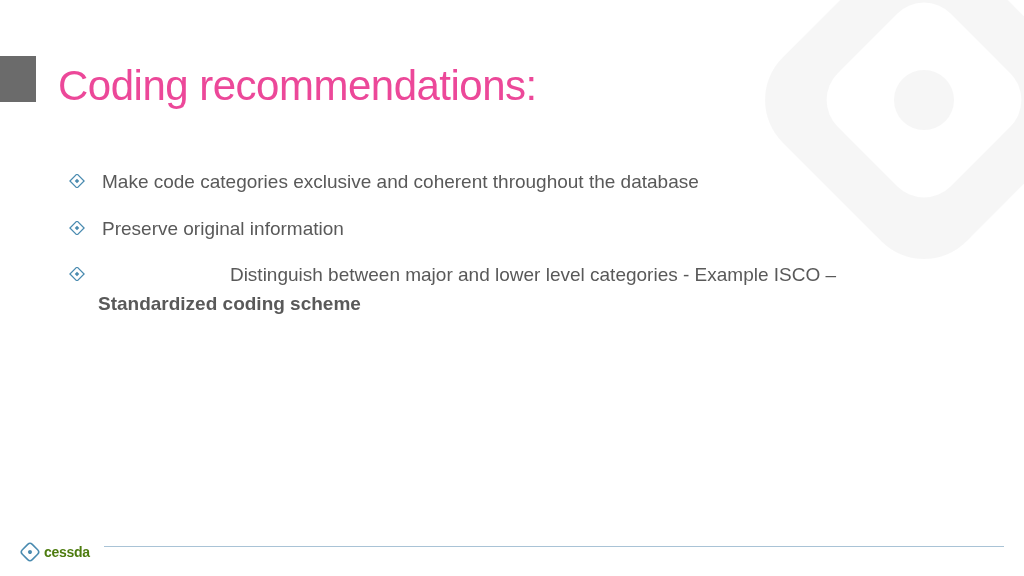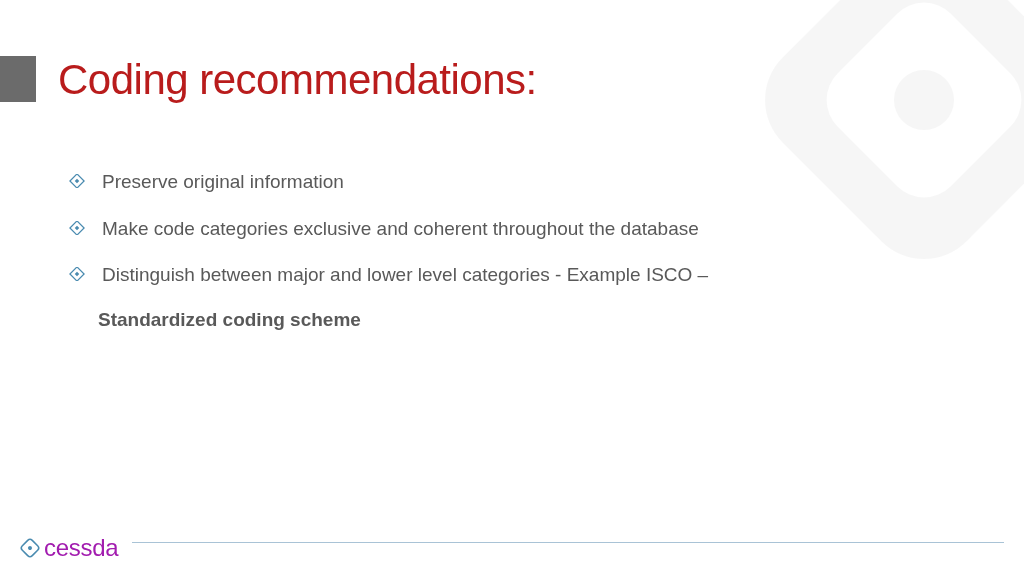--- a/index.html
+++ b/index.html
@@ -28,24 +28,24 @@
       position: absolute;
       left: 0;
       top: 56px;
       width: 36px;
       height: 46px;
       background: #6b6b6b;
     }
     .slide-title {
       position: absolute;
       left: 58px;
-      top: 56px;
+      top: 62px;
       font-size: 42px;
       font-weight: 400;
-      color: #b91c1c;
+      color: #ec4899;
       letter-spacing: -0.5px;
     }
     .bullet-list {
       position: absolute;
       left: 68px;
       top: 168px;
       right: 60px;
       list-style: none;
     }
     .bullet-item {
@@ -55,24 +55,25 @@
       font-size: 19px;
       color: #595959;
       line-height: 1.5;
     }
     .bullet-item.multiline {
       display: block;
     }
     .bullet-item.multiline .bullet-row {
       display: flex;
       align-items: flex-start;
+      text-align: center;
     }
     .bullet-item.multiline .continuation {
       margin-left: 30px;
-      margin-top: 16px;
+      margin-top: 0;
       font-weight: 700;
     }
     .bullet-icon {
       flex: 0 0 18px;
       width: 14px;
       height: 14px;
       margin-top: 6px;
       margin-right: 16px;
     }
     .bullet-text {
@@ -89,23 +90,23 @@
     .footer-logo {
       display: flex;
       align-items: center;
       gap: 4px;
     }
     .footer-logo-icon {
       width: 20px;
       height: 20px;
     }
     .footer-logo-text {
-      font-size: 24px;
-      color: #a21caf;
-      font-weight: 400;
+      font-size: 14px;
+      color: #4d7c0f;
+      font-weight: 700;
       letter-spacing: -0.3px;
     }
     .footer-line {
       flex: 1;
       height: 1px;
       background: #a9c3d6;
       margin-left: 14px;
       margin-bottom: 12px;
     }
   </style>
@@ -124,30 +125,30 @@
 <h1 class="slide-title">Coding recommendations:</h1>
 
 <ul class="bullet-list">
   <li class="bullet-item">
     <svg class="bullet-icon" viewBox="0 0 14 14">
       <g transform="translate(7 7) rotate(45)">
         <rect x="-5" y="-5" width="10" height="10" fill="none" stroke="#4a8bb0" stroke-width="1.3"></rect>
         <rect x="-1.6" y="-1.6" width="3.2" height="3.2" fill="#4a8bb0"></rect>
       </g>
     </svg>
-    <span class="bullet-text">Preserve original information</span>
+    <span class="bullet-text">Make code categories exclusive and coherent throughout the database</span>
   </li>
   <li class="bullet-item">
     <svg class="bullet-icon" viewBox="0 0 14 14">
       <g transform="translate(7 7) rotate(45)">
         <rect x="-5" y="-5" width="10" height="10" fill="none" stroke="#4a8bb0" stroke-width="1.3"></rect>
         <rect x="-1.6" y="-1.6" width="3.2" height="3.2" fill="#4a8bb0"></rect>
       </g>
     </svg>
-    <span class="bullet-text">Make code categories exclusive and coherent throughout the database</span>
+    <span class="bullet-text">Preserve original information</span>
   </li>
   <li class="bullet-item multiline">
     <div class="bullet-row">
       <svg class="bullet-icon" viewBox="0 0 14 14">
         <g transform="translate(7 7) rotate(45)">
           <rect x="-5" y="-5" width="10" height="10" fill="none" stroke="#4a8bb0" stroke-width="1.3"></rect>
           <rect x="-1.6" y="-1.6" width="3.2" height="3.2" fill="#4a8bb0"></rect>
         </g>
       </svg>
       <span class="bullet-text">Distinguish between major and lower level categories - Example ISCO –</span>

